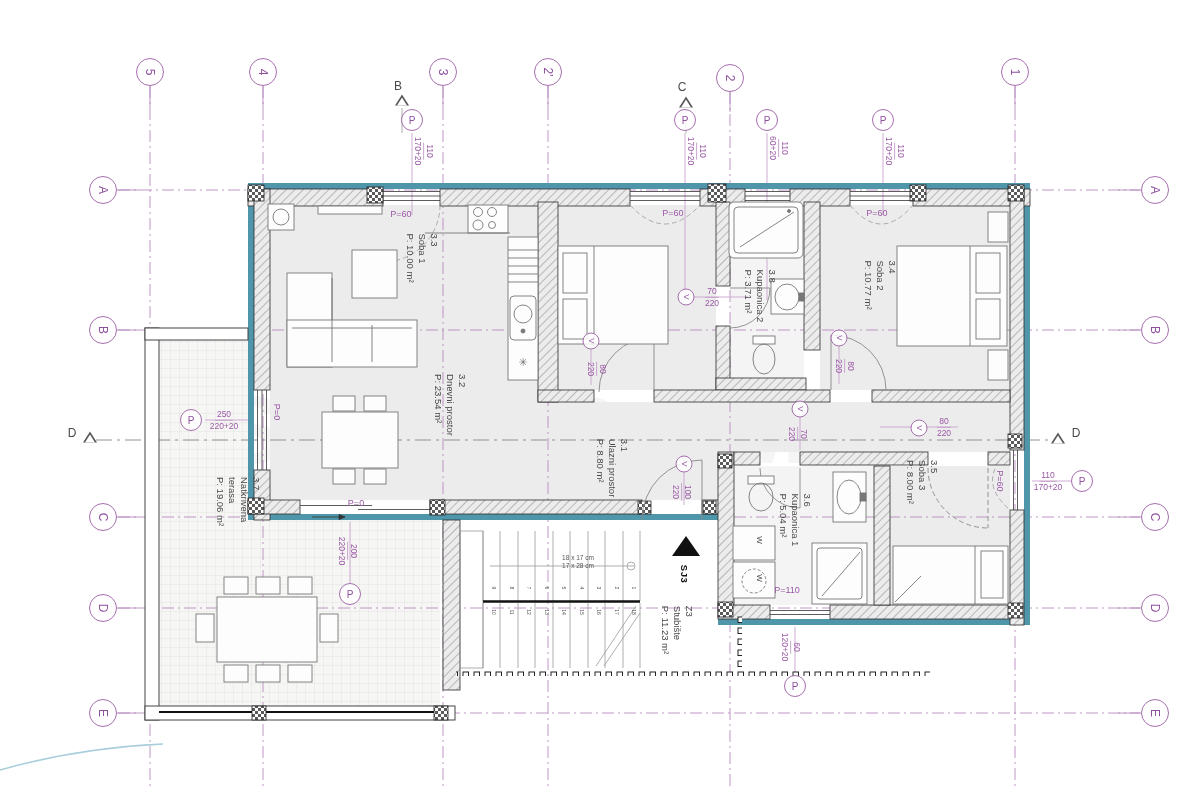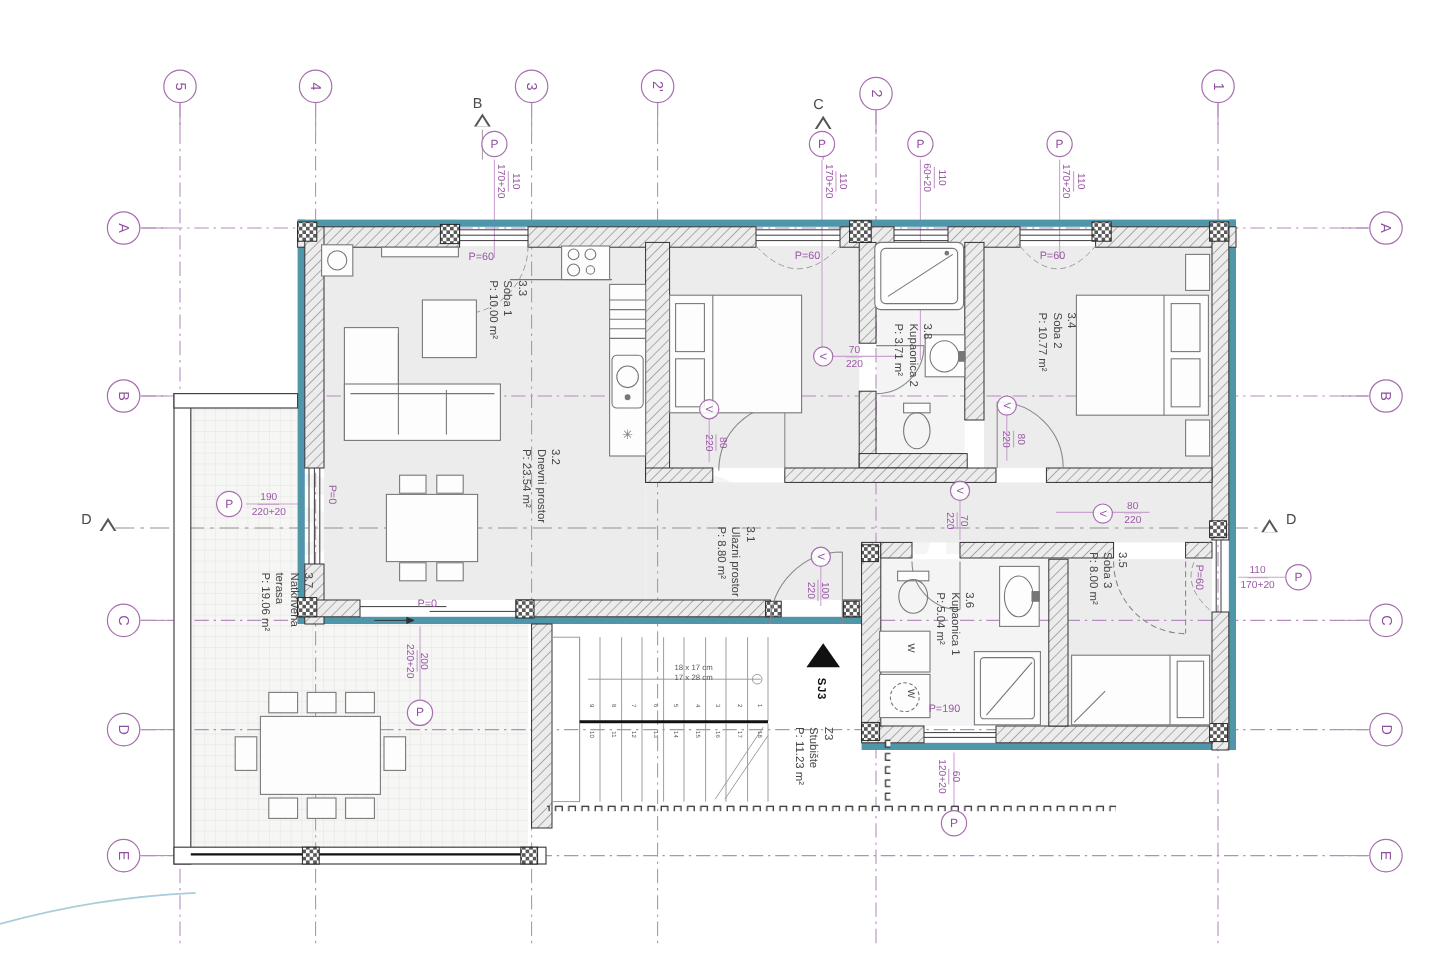--- a/index.html
+++ b/index.html
@@ -463,21 +463,21 @@
       <span>P</span>
     </div>
   <div class="dimpair" style="left:895px;top:151px">
     <span class="dn">110</span>
       <span>170+20</span>
     </div>
   <div class="pcirc" style="left:191px;top:420px">
       <span>P</span>
     </div>
   <div class="dimpair-h" style="left:224px;top:420px">
-    <span class="dn">190</span>
+    <span class="dn">250</span>
       <span>220+20</span>
     </div>
   <div class="pcirc" style="left:350px;top:594px">
       <span>P</span>
     </div>
   <div class="dimpair" style="left:348px;top:551px">
     <span class="dn">200</span>
       <span>220+20</span>
     </div>
   <div class="pcirc" style="left:1082px;top:481px">
@@ -537,21 +537,21 @@
     <span class="dn">100</span>
       <span>220</span>
     </div>
 
   <span class="para" style="left:401px;top:214px">P=60</span>
   <span class="para" style="left:673px;top:213px">P=60</span>
   <span class="para" style="left:877px;top:213px">P=60</span>
   <span class="para rotp" style="left:1000px;top:481px">P=60</span>
   <span class="para rotp" style="left:277px;top:412px">P=0</span>
   <span class="para" style="left:356px;top:503px">P=0</span>
-  <span class="para" style="left:787px;top:590px">P=190</span>
+  <span class="para" style="left:787px;top:590px">P=110</span>
 
   <div class="roomlbl" style="left:450px;top:405px">
     <div>3.2</div>
       <div>Dnevni prostor</div>
       <div>P: 23.54 m²</div>
   </div>
   <div class="roomlbl" style="left:612px;top:468px">
     <div>3.1</div>
       <div>Ulazni prostor</div>
       <div>P: 8.80 m²</div>

